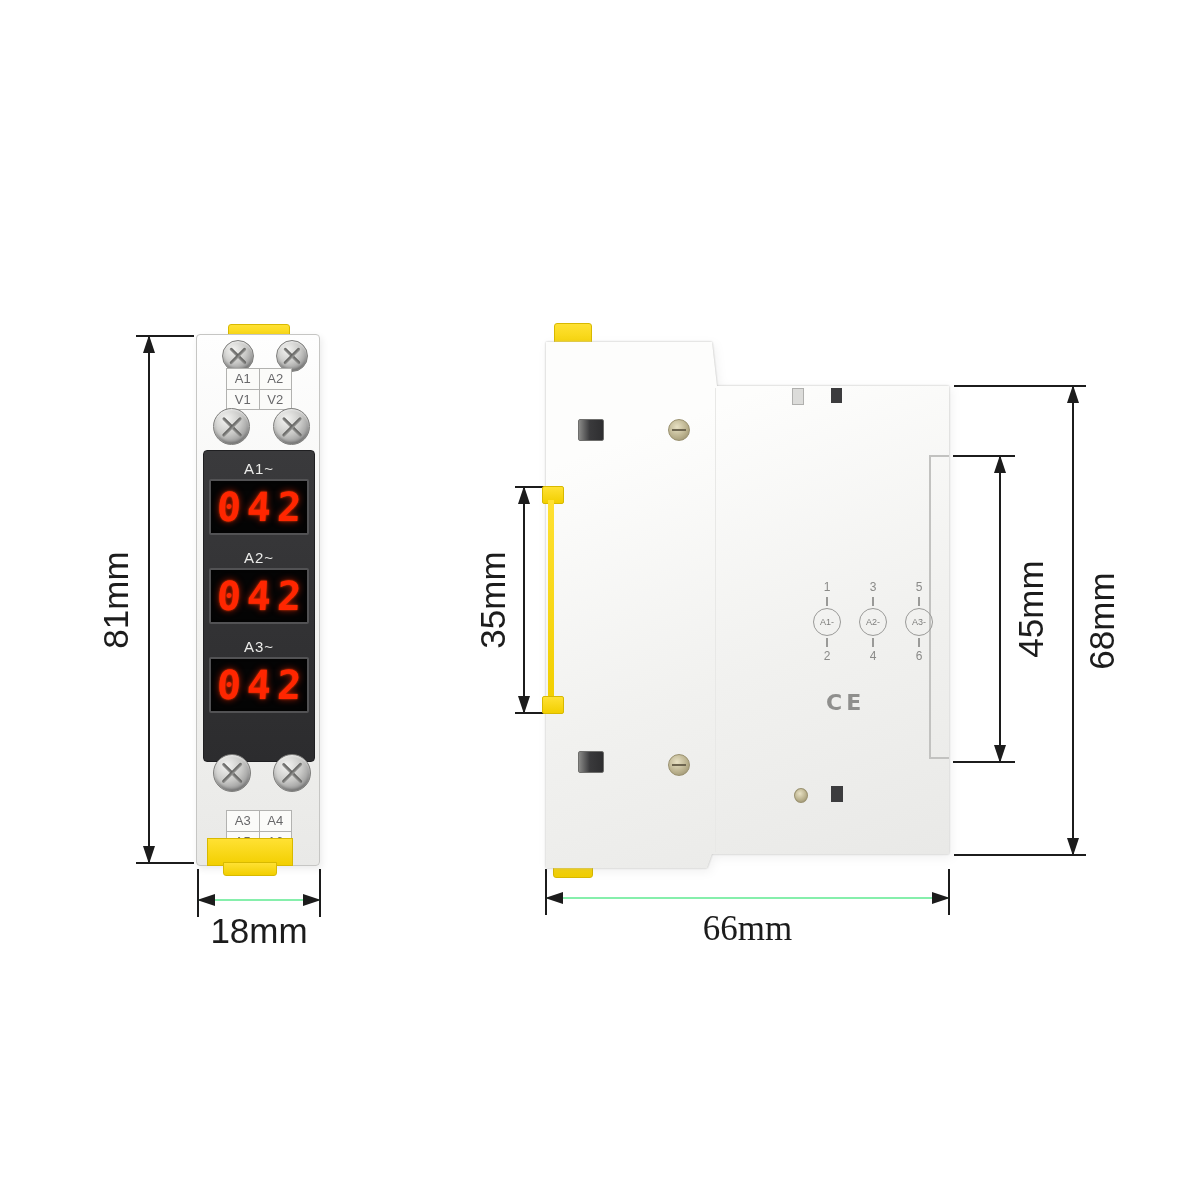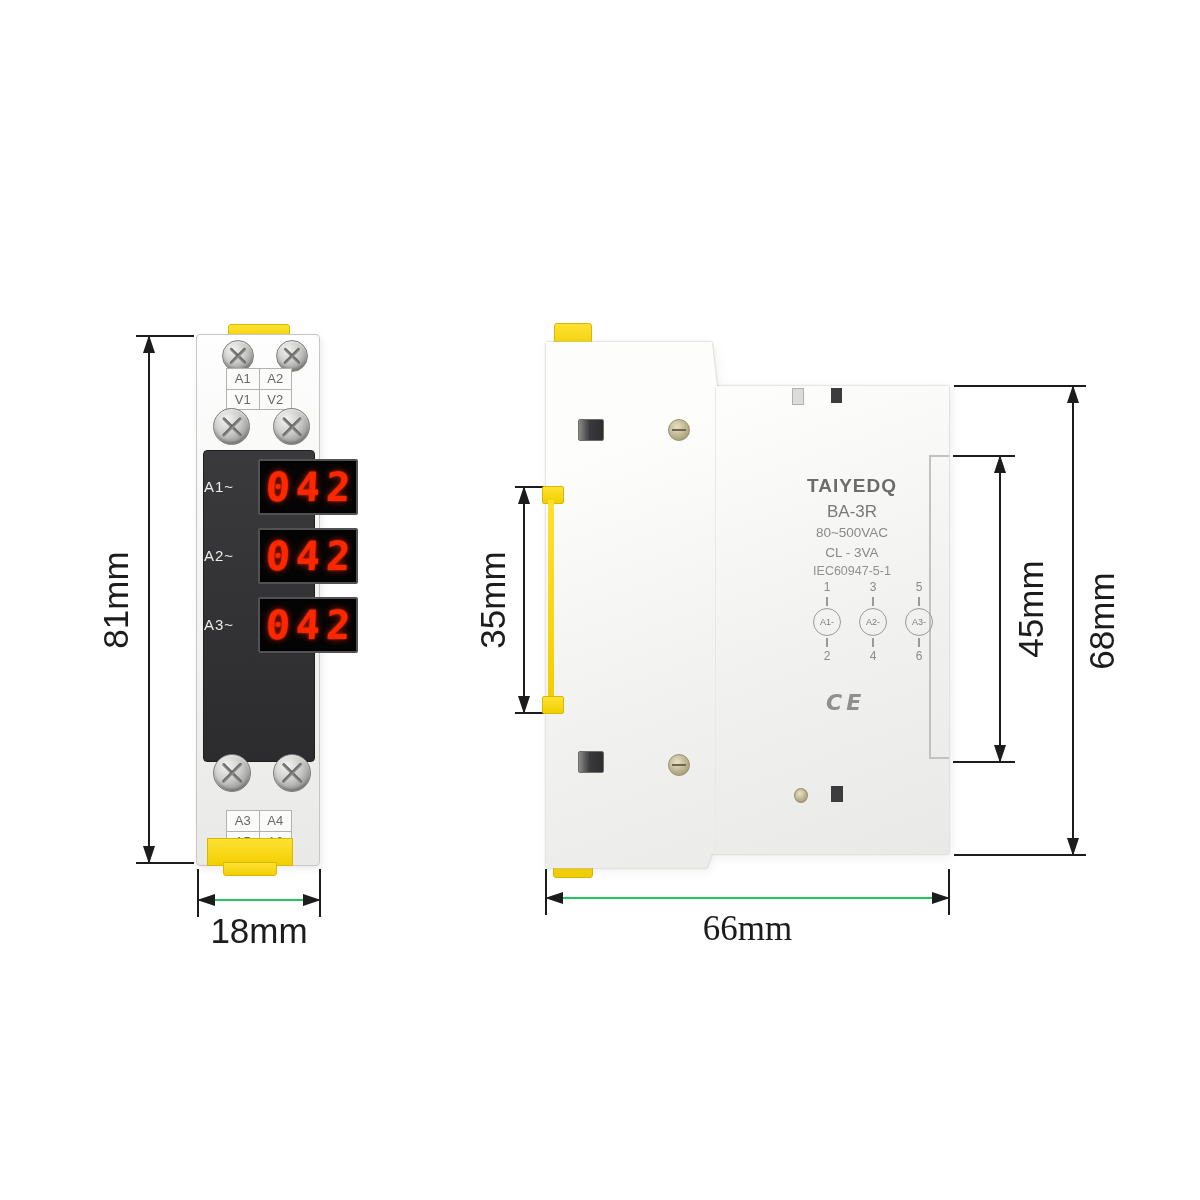--- a/index.html
+++ b/index.html
@@ -2,21 +2,21 @@
 <html><head>
 <meta charset="utf-8">
 <style>
   html,body{margin:0;padding:0;}
   body{width:1200px;height:1200px;background:#ffffff;position:relative;overflow:hidden;
        font-family:"Liberation Sans", sans-serif;color:#1c1c1c;}
   .abs{position:absolute;}
 
   
   .dimv{position:absolute;width:2px;background:#1c1c1c;}
-  .dimh{position:absolute;height:2px;background:#22c55e;text-align:center;}
+  .dimh{position:absolute;height:2px;background:#86efac;text-align:center;}
   .dim-arrow{position:absolute;width:0;height:0;}
   .dimv .up{top:-1px;left:50%;transform:translateX(-50%);
     border-left:6px solid transparent;border-right:6px solid transparent;border-bottom:18px solid #1c1c1c;}
   .dimv .down{bottom:-1px;left:50%;transform:translateX(-50%);
     border-left:6px solid transparent;border-right:6px solid transparent;border-top:18px solid #1c1c1c;}
   .dimh .left{left:-1px;top:50%;transform:translateY(-50%);
     border-top:6px solid transparent;border-bottom:6px solid transparent;border-right:18px solid #1c1c1c;}
   .dimh .right{right:-1px;top:50%;transform:translateY(-50%);
     border-top:6px solid transparent;border-bottom:6px solid transparent;border-left:18px solid #1c1c1c;}
   .cap{position:absolute;background:#1c1c1c;}
@@ -42,21 +42,21 @@
     background:linear-gradient(#5a5a58,#9a9a98);}
   .screw i.s1{transform:translate(-50%,-50%) rotate(45deg);}
   .screw i.s2{transform:translate(-50%,-50%) rotate(-45deg);}
   .tgrid{position:absolute;z-index:2;display:grid;grid-template-columns:1fr 1fr;grid-auto-rows:1fr;
     gap:1px;background:#b2b2b0;border:1px solid #b2b2b0;}
   .tgrid .cell{background:#fbfbf9;color:#68686a;font-size:13px;
     display:flex;align-items:center;justify-content:center;}
   .display-panel{position:absolute;z-index:2;background:linear-gradient(180deg,#3a3a3c,#2c2c2e);
     border:1px solid #1f1f21;border-radius:4px;display:flex;flex-direction:column;
     align-items:center;padding:8px 0 6px;}
-  .dunit{width:100%;display:flex;flex-direction:row;align-items:center;margin-bottom:13px;gap:24px;}
+  .dunit{width:100%;display:flex;flex-direction:column;align-items:center;margin-bottom:13px;}
   .dlabel{font-size:15px;color:#ececea;letter-spacing:1px;height:20px;line-height:20px;}
   .dwindow{width:96px;height:52px;background:#050505;border:2px solid #525254;border-radius:2px;
     box-shadow:inset 0 0 8px rgba(0,0,0,.9);display:flex;align-items:center;justify-content:center;}
   .digits{font-family:"DejaVu Sans Mono", monospace;font-weight:bold;font-size:40px;color:#ff2600;
     letter-spacing:6px;text-indent:6px;transform:skewX(-3deg);
     text-shadow:0 0 7px rgba(255,40,0,.65),0 0 2px rgba(255,70,0,.9);}
 
   
   .side-view{left:540px;top:330px;width:414px;height:550px;}
   .side-wrap{position:absolute;inset:0;z-index:1;
@@ -77,21 +77,21 @@
   .model{font-size:17px;color:#787876;margin-top:8px;}
   .spec{font-size:13.5px;color:#8a8a88;margin-top:6px;}
   .std{font-size:12.5px;color:#919191;margin-top:6px;}
   .term-diagram{display:flex;justify-content:space-between;}
   .tcol{width:30px;display:flex;flex-direction:column;align-items:center;}
   .tnum{font-size:12px;color:#8a8a88;height:15px;line-height:15px;}
   .tdash{width:1.5px;height:9px;background:#9a9a98;margin:2px 0;}
   .tcircle{width:26px;height:26px;border:1.5px solid #9a9a98;border-radius:50%;
     display:flex;align-items:center;justify-content:center;font-size:9px;color:#7e7e7c;}
   .ce{font-size:22px;font-weight:600;color:#8f8f8d;letter-spacing:4px;
-    font-family:"DejaVu Sans", sans-serif;font-style:italic;}
+    font-family:"DejaVu Sans", sans-serif;}
 </style>
 </head>
 <body>
 
 <div class="abs front-view">
   <div class="fdetail yellow" style="left:32px;top:-10px;width:60px;height:18px;z-index:0;border-radius:3px 3px 0 0;"></div>
   <div class="front-body"></div>
 
   <div class="screw" style="left:26px;top:6px;width:30px;height:30px;">
       <i class="s1"></i>
@@ -183,27 +183,20 @@
   <div class="sdetail" style="left:252px;top:58px;width:10px;height:15px;background:#dcdcda;border:1px solid #b0b0ae;"></div>
   <div class="sdetail" style="left:291px;top:58px;width:11px;height:15px;background:#3c3c3e;"></div>
   <div class="sdetail bscrew" style="left:254px;top:458px;width:12px;height:13px;"></div>
   <div class="sdetail" style="left:291px;top:456px;width:12px;height:16px;background:#3c3c3e;"></div>
 
   <div class="sdetail faceline" style="left:389px;top:125px;width:2px;height:304px;"></div>
   <div class="sdetail faceline" style="left:389px;top:125px;width:20px;height:2px;"></div>
   <div class="sdetail faceline" style="left:389px;top:427px;width:20px;height:2px;"></div>
   <div class="sdetail" style="left:175px;top:58px;width:1px;height:464px;background:#e8e8e6;"></div>
 
-  <div class="sdetail side-text" style="left:238px;top:146px;width:148px;">
-    <div class="brand">TAIYEDQ</div>
-    <div class="model">BA-3R</div>
-    <div class="spec">80~500VAC</div>
-    <div class="spec">CL - 3VA</div>
-    <div class="std">IEC60947-5-1</div>
-  </div>
 
   <div class="sdetail term-diagram" style="left:272px;top:250px;width:122px;">
     <div class="tcol">
       <div class="tnum">1</div>
       <div class="tdash"></div>
       <div class="tcircle">A1-</div>
       <div class="tdash"></div>
       <div class="tnum">2</div>
     </div>
     <div class="tcol">

